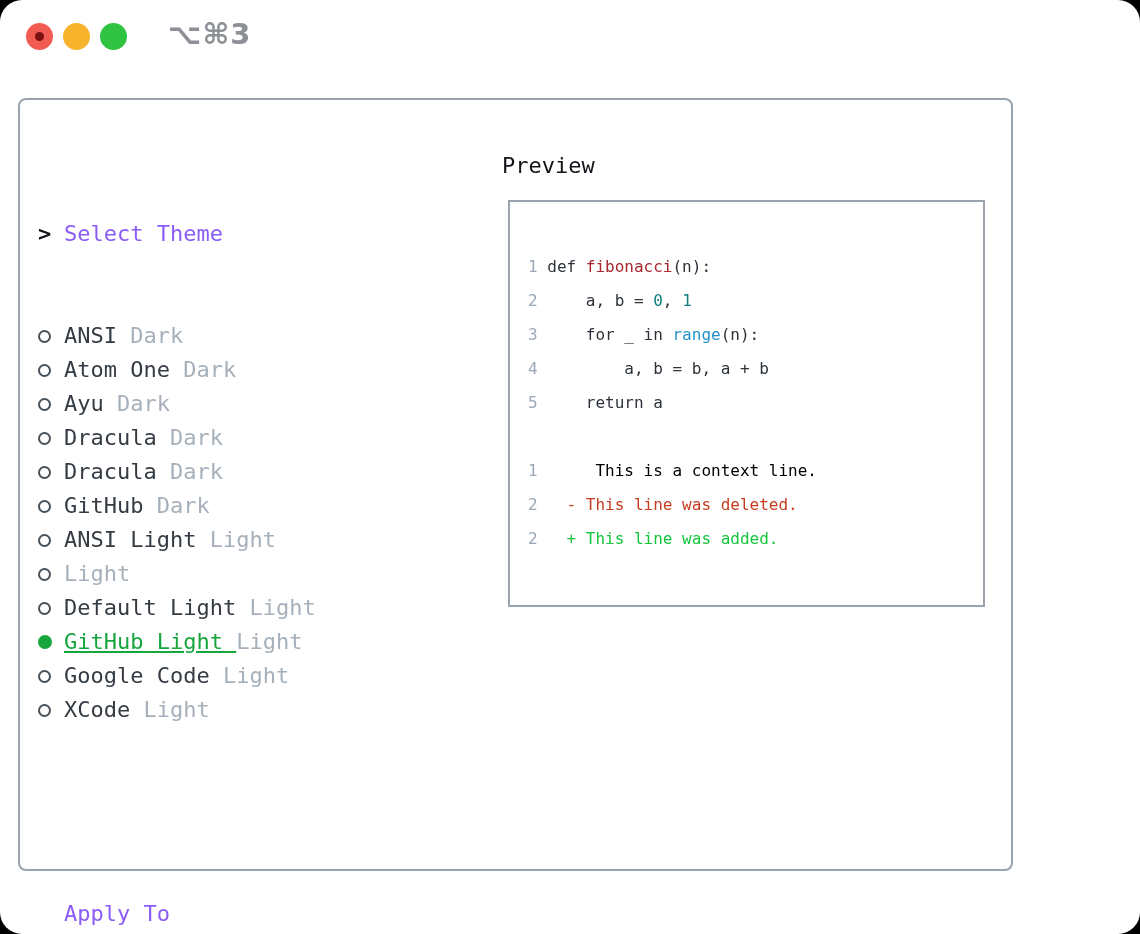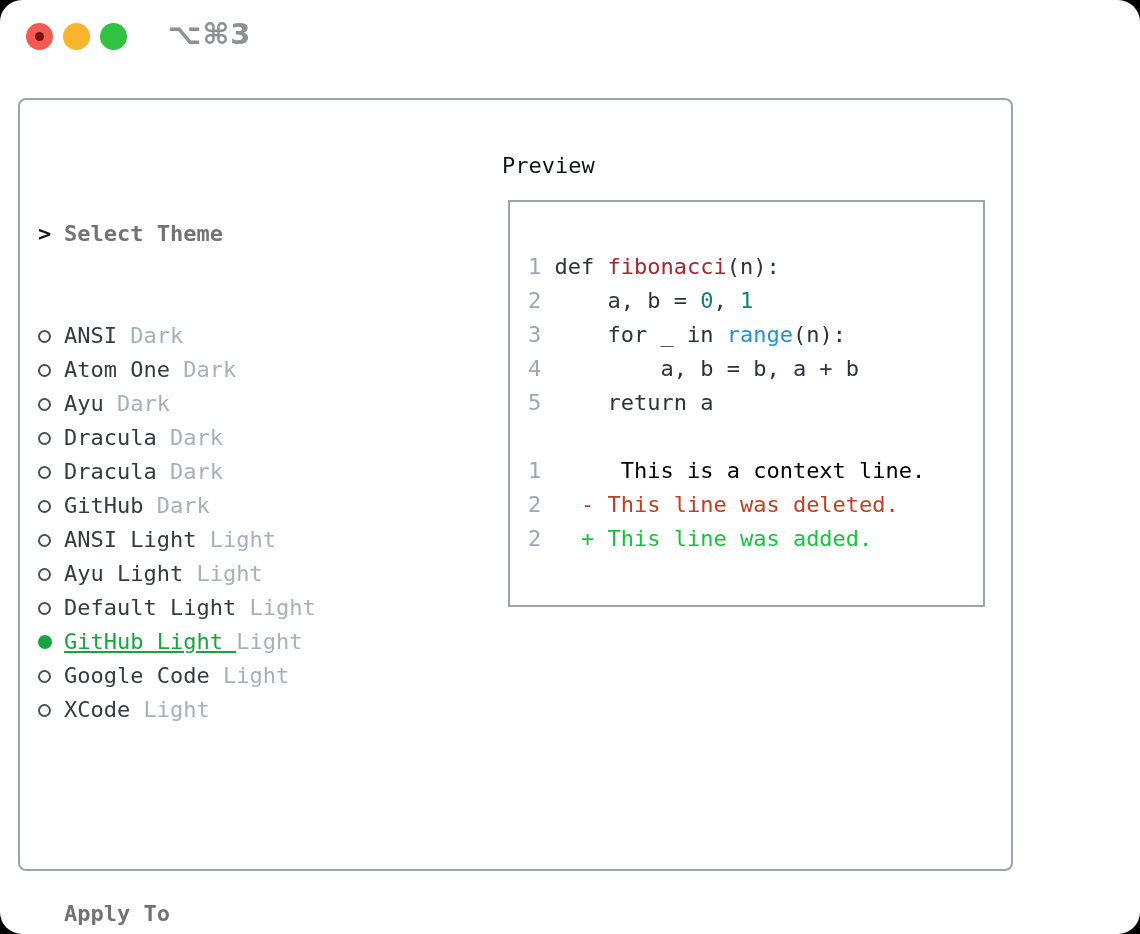--- a/index.html
+++ b/index.html
@@ -17,27 +17,27 @@
   
   .panel{position:absolute;left:18px;top:98px;width:995px;height:773px;box-sizing:border-box;border:2px solid #9aa4ae;border-radius:8px;background:#fff;}
   .col{position:absolute;font-size:22px;line-height:34px;color:#343b42;white-space:pre;}
   .left-col{left:18px;top:49px;}
   .row{display:flex;align-items:center;height:34px;}
   .marker{width:26px;display:flex;align-items:center;flex:0 0 26px;}
   .circle{width:13px;height:13px;border-radius:50%;border:2px solid #474f57;box-sizing:border-box;}
   .row.sel .circle{border:none;background:#17a63e;width:14px;height:14px;}
   .row.sel .opt-name{color:#17a63e;text-decoration:underline;}
   .cursor{color:#111418;font-weight:bold;}
-  .heading{color:#737373;font-weight:bold;}
+  .heading{color:#8b5cf6;font-weight:normal;}
   .variant{color:#a6b0bb;}
   .blankrow{height:34px;}
   
   .preview-title{left:482px;top:49px;font-weight:normal;color:#111418;}
   .preview-box{position:absolute;left:488px;top:100px;width:477px;height:407px;box-sizing:border-box;border:2px solid #9aa4ae;background:#fff;padding:48px 0 0 18px;overflow:hidden;}
-  .cl{font-size:22px;line-height:34px;white-space:pre;color:#2d333a;}
+  .cl{font-size:16px;line-height:34px;white-space:pre;color:#2d333a;}
   .ln{display:inline-block;width:1ch;margin-right:1ch;color:#9aa7b6;}
   .tok.c{color:#2d333a;}
   .tok.fn{color:#a8262e;}
   .tok.num{color:#12807c;}
   .tok.call{color:#2492cc;}
   .tok.ctx{color:#000000;}
   .tok.del{color:#c43d20;}
   .tok.add{color:#14c53c;}
 </style>
 </head>
@@ -77,21 +77,21 @@
     <span class="marker"><span class="circle"></span></span>
     <span class="opt-name">Dracula </span><span class="variant">Dark</span>
   </div><div class="row">
     <span class="marker"><span class="circle"></span></span>
     <span class="opt-name">GitHub </span><span class="variant">Dark</span>
   </div><div class="row">
     <span class="marker"><span class="circle"></span></span>
     <span class="opt-name">ANSI Light </span><span class="variant">Light</span>
   </div><div class="row">
     <span class="marker"><span class="circle"></span></span>
-    <span class="opt-name">Ayu Light </span><span class="variant">Light</span>
+    <span class="variant">Light</span>
   </div><div class="row">
     <span class="marker"><span class="circle"></span></span>
     <span class="opt-name">Default Light </span><span class="variant">Light</span>
   </div><div class="row sel">
     <span class="marker"><span class="circle"></span></span>
     <span class="opt-name">GitHub Light </span><span class="variant">Light</span>
   </div><div class="row">
     <span class="marker"><span class="circle"></span></span>
     <span class="opt-name">Google Code </span><span class="variant">Light</span>
   </div><div class="row">

